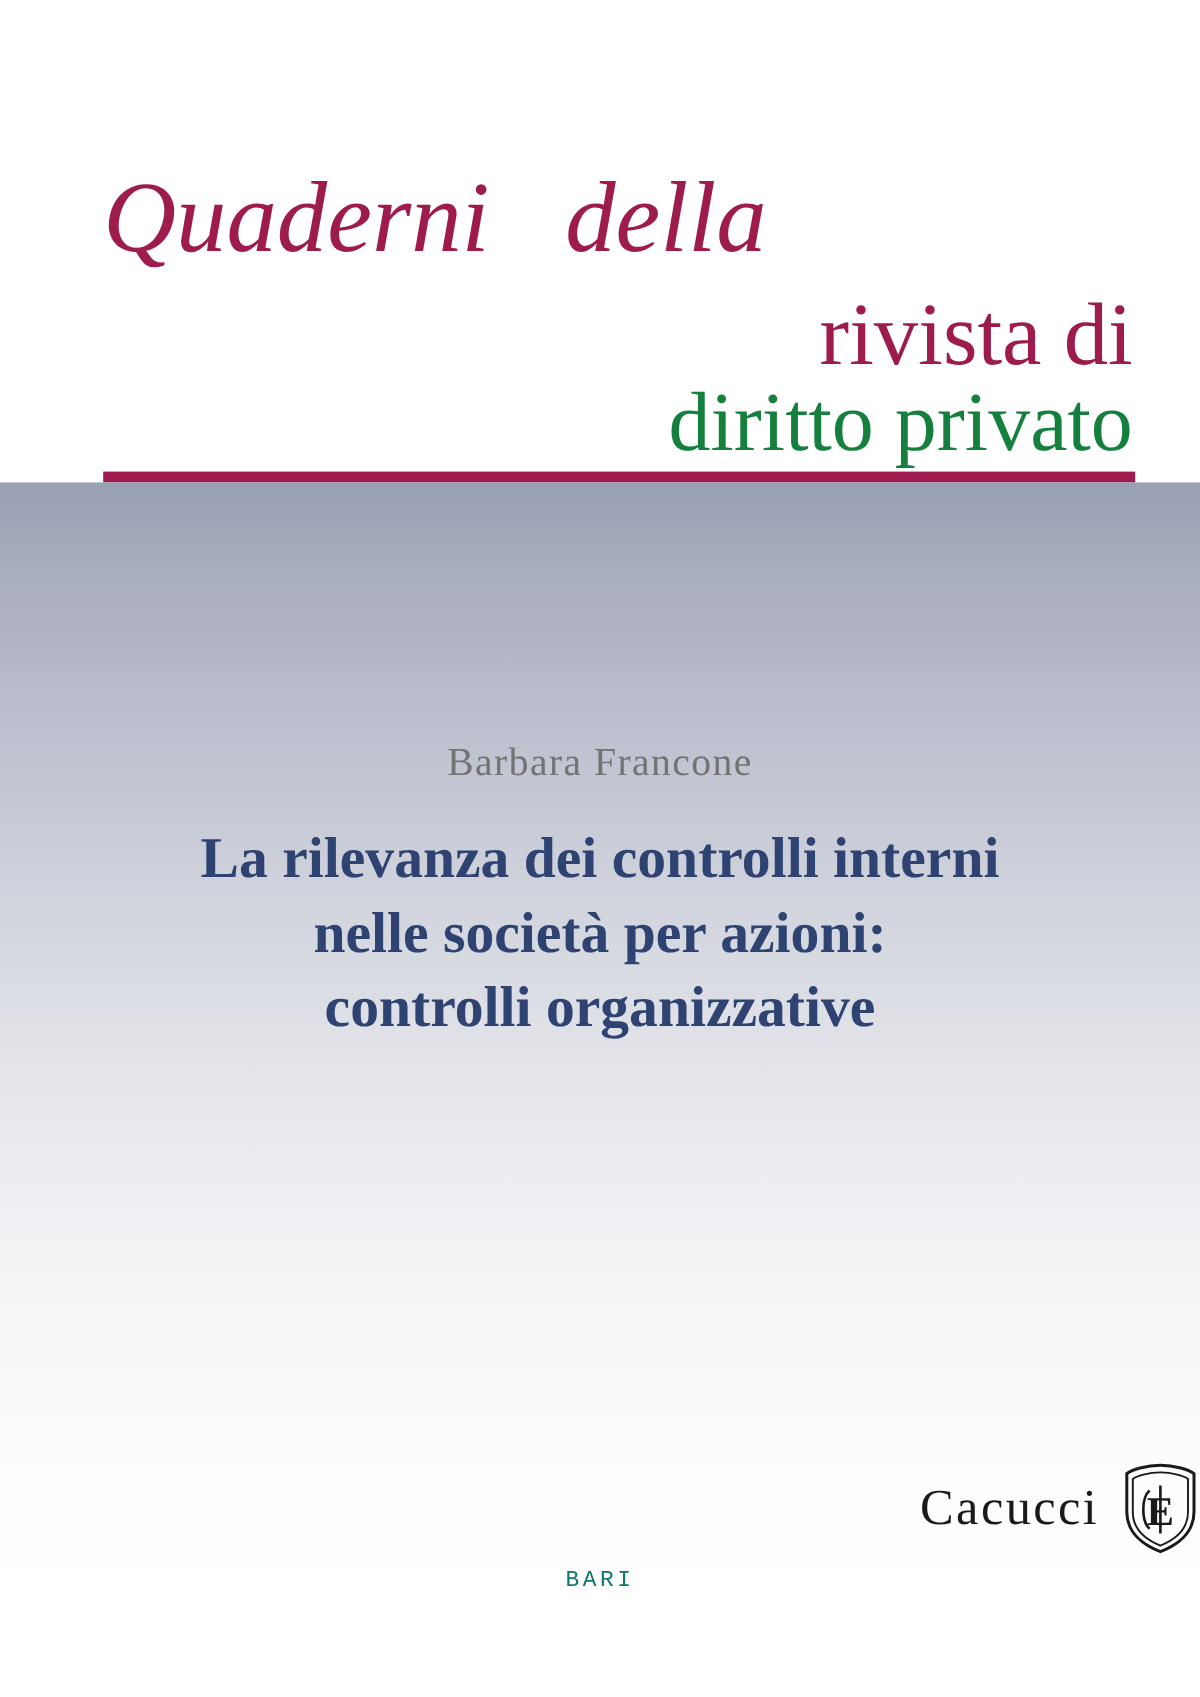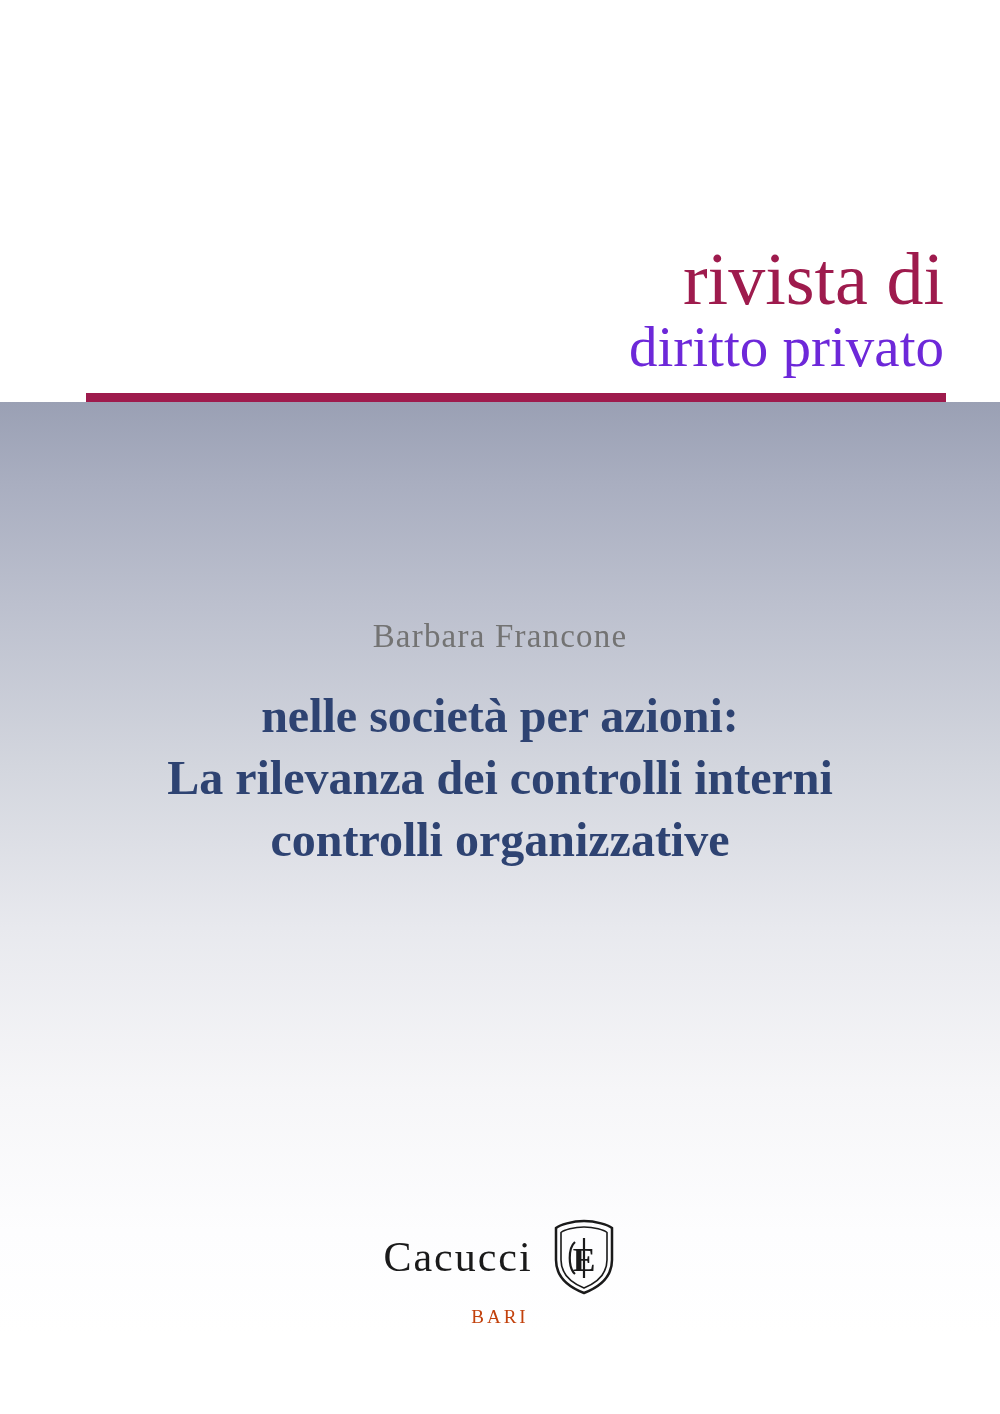--- a/index.html
+++ b/index.html
@@ -55,23 +55,23 @@
     line-height: 1;
     color: #9e1b4d;
     white-space: nowrap;
   }
 
   .mast-line3 {
     position: absolute;
     right: 56px;
     top: 318px;
     font-family: "Liberation Serif", serif;
-    font-size: 57px;
+    font-size: 70px;
     line-height: 1;
-    color: #6d28d9;
+    color: #15803d;
     white-space: nowrap;
   }
 
   .mast-rule {
     position: absolute;
     left: 86px;
     top: 393px;
     width: 860px;
     height: 9px;
     background: #9e1b4d;
@@ -127,62 +127,67 @@
   .publisher {
     position: absolute;
     left: 0;
     right: 0;
     top: 1218px;
     text-align: center;
   }
   .pub-row {
     display: flex;
     align-items: center;
-    justify-content: center;
+    justify-content: flex-end;
     gap: 18px;
   }
   .pub-word {
     font-family: "Liberation Serif", serif;
     font-size: 42px;
     letter-spacing: 2px;
     color: #1a1a1a;
   }
   .pub-mark {
     width: 66px;
     height: 78px;
     position: relative;
     display: inline-block;
   }
   .pub-mark svg { display: block; }
   .pub-city {
     margin-top: 10px;
-    font-family: Liberation Serif, serif;
+    font-family: Liberation Mono, monospace;
     font-size: 19px;
     letter-spacing: 3px;
-    color: #c2410c;
+    color: #0f766e;
   }
 </style>
 </head>
 <body>
 
 <div class="cover">
 
   <div class="masthead">
+    <div class="mast-line1">
+      <span class="word-a">Quaderni</span>
+      <span>&nbsp;</span>
+      <span class="word-b">della</span>
+    </div>
     <div class="mast-line2">rivista di</div>
     <div class="mast-line3">diritto privato</div>
     <div class="mast-rule"></div>
   </div>
 
   <div class="panel"></div>
 
   <div class="author">Barbara Francone</div>
 
   <div class="title">
+    <span class="tl">La rilevanza dei controlli interni</span>
     <span class="tl">nelle società per azioni:</span>
-    <span class="tl">La rilevanza dei controlli interni</span>
     <span class="tl">controlli organizzative</span>
   </div>
 
   <div class="publisher">
     <div class="pub-row">
       <span class="pub-word">Cacucci</span>
       <span class="pub-mark">
         <svg width="66" height="78" viewBox="0 0 66 78" xmlns="http://www.w3.org/2000/svg">
           <path d="M33 3 C21 3 9 7 5 10 L5 42 C5 60 20 70 33 75 C46 70 61 60 61 42 L61 10 C57 7 45 3 33 3 Z" fill="none" stroke="#1a1a1a" stroke-width="2.5"></path>
           <path d="M33 9 C23 9 13 12 10 14.5 L10 42 C10 57 22 65.5 33 70 C44 65.5 56 57 56 42 L56 14.5 C53 12 43 9 33 9 Z" fill="none" stroke="#1a1a1a" stroke-width="1.6"></path>

